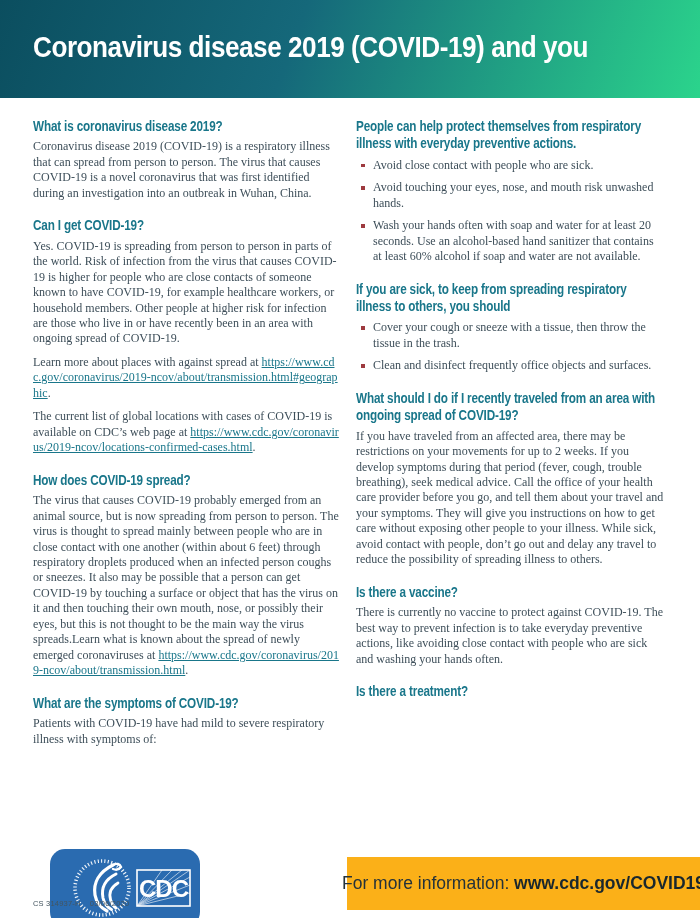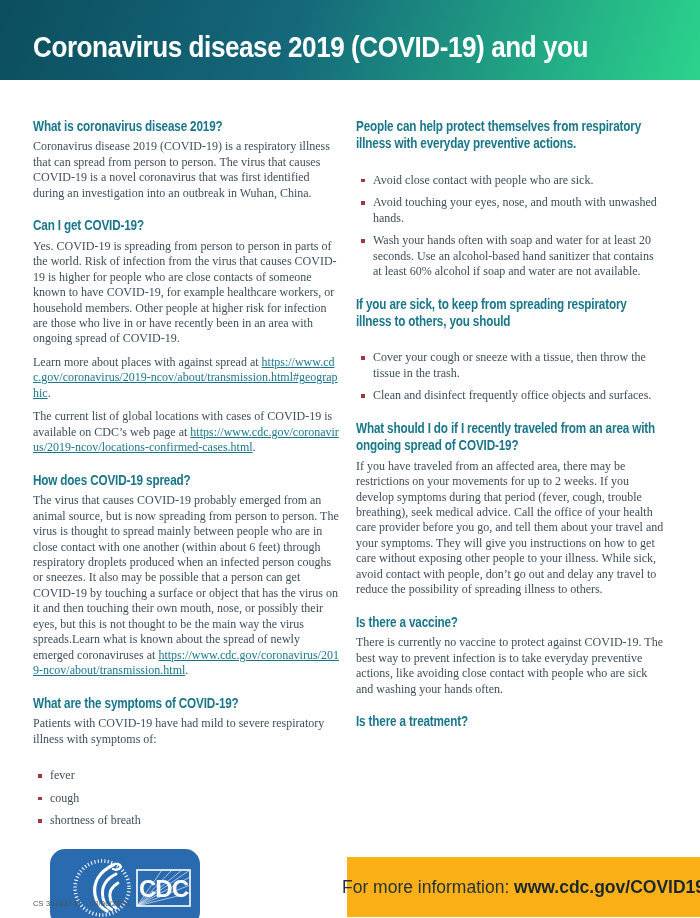--- a/index.html
+++ b/index.html
@@ -5,21 +5,21 @@
   * { box-sizing: border-box; }
   html, body { margin: 0; padding: 0; background: #e8e8e8; }
   .page {
     position: relative; width: 700px; height: 918px;
     background: #fff; overflow: hidden; margin: 0 auto;
     font-family: "Liberation Serif", serif;
   }
 
   
   .banner {
-    position: absolute; top: 0; left: 0; width: 700px; height: 80px;
+    position: absolute; top: 0; left: 0; width: 700px; height: 98px;
     background: linear-gradient(110deg,
       var(--banner-dark, #0b4e5f) 0%,
       #15687a 42%,
       var(--banner-green, #2bd48c) 100%);
   }
   .title {
     position: absolute; left: 33px; top: 31px; margin: 0;
     color: #ffffff; font-family: "Liberation Sans", sans-serif;
     font-weight: 700; font-size: 29px; letter-spacing: -0.5px;
     white-space: nowrap; transform: scaleX(0.90); transform-origin: left top;
@@ -42,39 +42,39 @@
 
   .body-p {
     margin: 0 0 8px; font-size: 12px; line-height: 1.29;
     color: var(--body-text, #3d4e59);
   }
   .doc-link {
     color: var(--heading-teal, #19768a); text-decoration: underline;
     word-break: break-all; cursor: pointer;
   }
 
-  .bullets { list-style: none; margin: 21px 0 8px; padding: 0; }
+  .bullets { list-style: none; margin: 6px 0 8px; padding: 0; }
   .bullets li {
     position: relative; margin: 0 0 7px; padding-left: 17px;
     font-size: 12px; line-height: 1.29; color: var(--body-text, #3d4e59);
   }
   .bullets li::before {
     content: ""; position: absolute; left: 5px; top: 6px;
     width: 3.5px; height: 3.5px; background: var(--bullet-red, #9e3a3f);
   }
 
   
   .cdc-logo { position: absolute; left: 33px; top: 849px; padding-left: 17px; }
   .doc-number {
     position: absolute; left: 33px; top: 899px;
     font-family: "Liberation Sans", sans-serif; font-size: 7.5px;
     color: #44555f; white-space: pre; letter-spacing: 0.2px;
   }
   .info-banner {
-    position: absolute; left: 347px; top: 857px; width: 353px; height: 60px;
+    position: absolute; left: 347px; top: 857px; width: 353px; height: 53px;
     background: var(--footer-gold, #fbb018);
     display: flex; align-items: center; justify-content: center;
     font-family: "Liberation Sans", sans-serif; font-size: 17.5px;
     color: #24323a; white-space: pre;
   }
   .info-url { font-weight: 700; color: #19272e; }
 </style>
 </head>
 <body>
 
@@ -101,36 +101,31 @@
       </section>
 
       <section>
         <h2 class="sec-h">How does COVID-19 spread?</h2>
         <p class="body-p"><span>The virus that causes COVID-19 probably emerged from an animal source, but is now spreading from person to person. The virus is thought to spread mainly between people who are in close contact with one another (within about 6 feet) through respiratory droplets produced when an infected person coughs or sneezes. It also may be possible that a person can get COVID-19 by touching a surface or object that has the virus on it and then touching their own mouth, nose, or possibly their eyes, but this is not thought to be the main way the virus spreads.Learn what is known about the spread of newly emerged coronaviruses at </span><a class="doc-link">https://www.cdc.gov/coronavirus/2019-ncov/about/transmission.html</a><span>.</span></p>
       </section>
 
       <section>
         <h2 class="sec-h">What are the symptoms of COVID-19?</h2>
         <p class="body-p">Patients with COVID-19 have had mild to severe respiratory illness with symptoms of:</p>
-        <ul class="bullets">
-          <li>fever</li>
-          <li>cough</li>
-          <li>shortness of breath</li>
-        </ul>
       </section>
     </div>
 
     <div class="col">
 
 
       <section>
         <h2 class="sec-h">People can help protect themselves from respiratory illness with everyday preventive actions.</h2>
         <ul class="bullets">
           <li>Avoid close contact with people who are sick.</li>
-          <li>Avoid touching your eyes, nose, and mouth with unwashed hands.</li>
+          <li>Avoid touching your eyes, nose, and mouth risk unwashed hands.</li>
           <li>Wash your hands often with soap and water for at least 20 seconds. Use an alcohol-based hand sanitizer that contains at least 60% alcohol if soap and water are not available.</li>
         </ul>
       </section>
 
       <section>
         <h2 class="sec-h">If you are sick, to keep from spreading respiratory illness to others, you should</h2>
         <ul class="bullets">
           <li>Cover your cough or sneeze with a tissue, then throw the tissue in the trash.</li>
           <li>Clean and disinfect frequently office objects and surfaces.</li>
         </ul>

